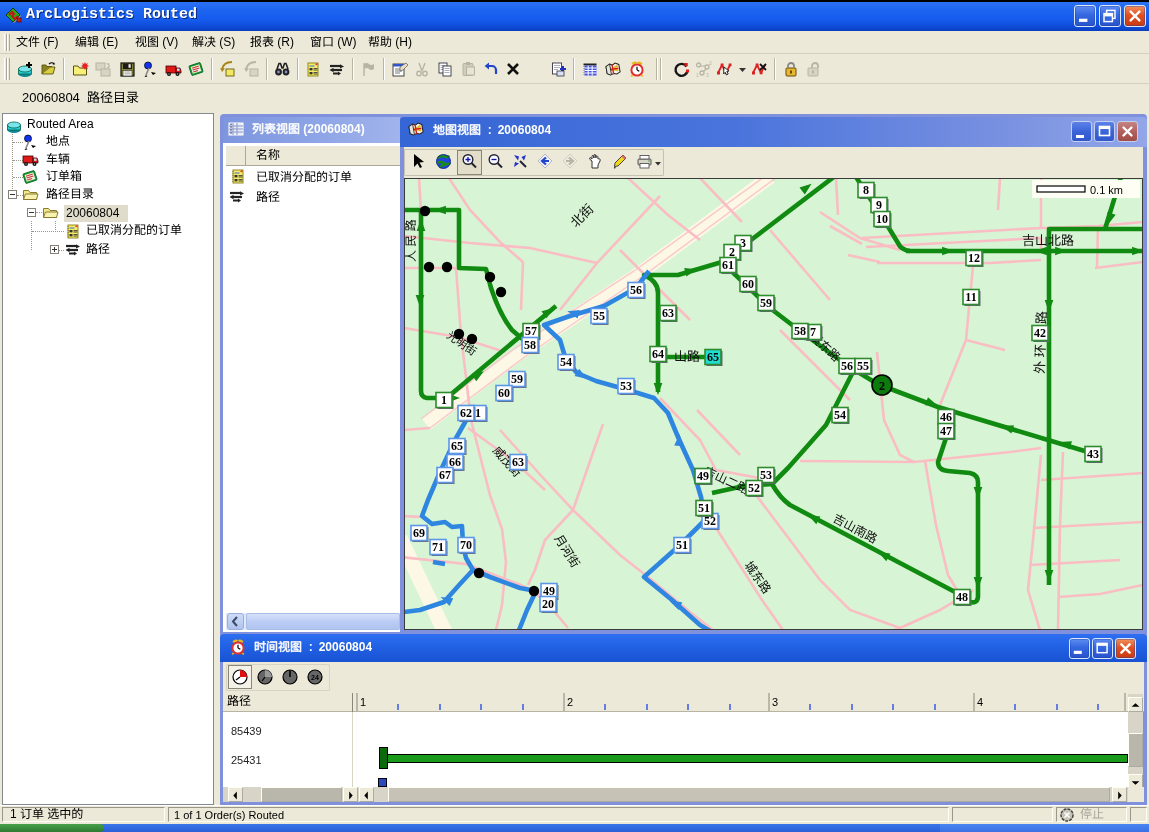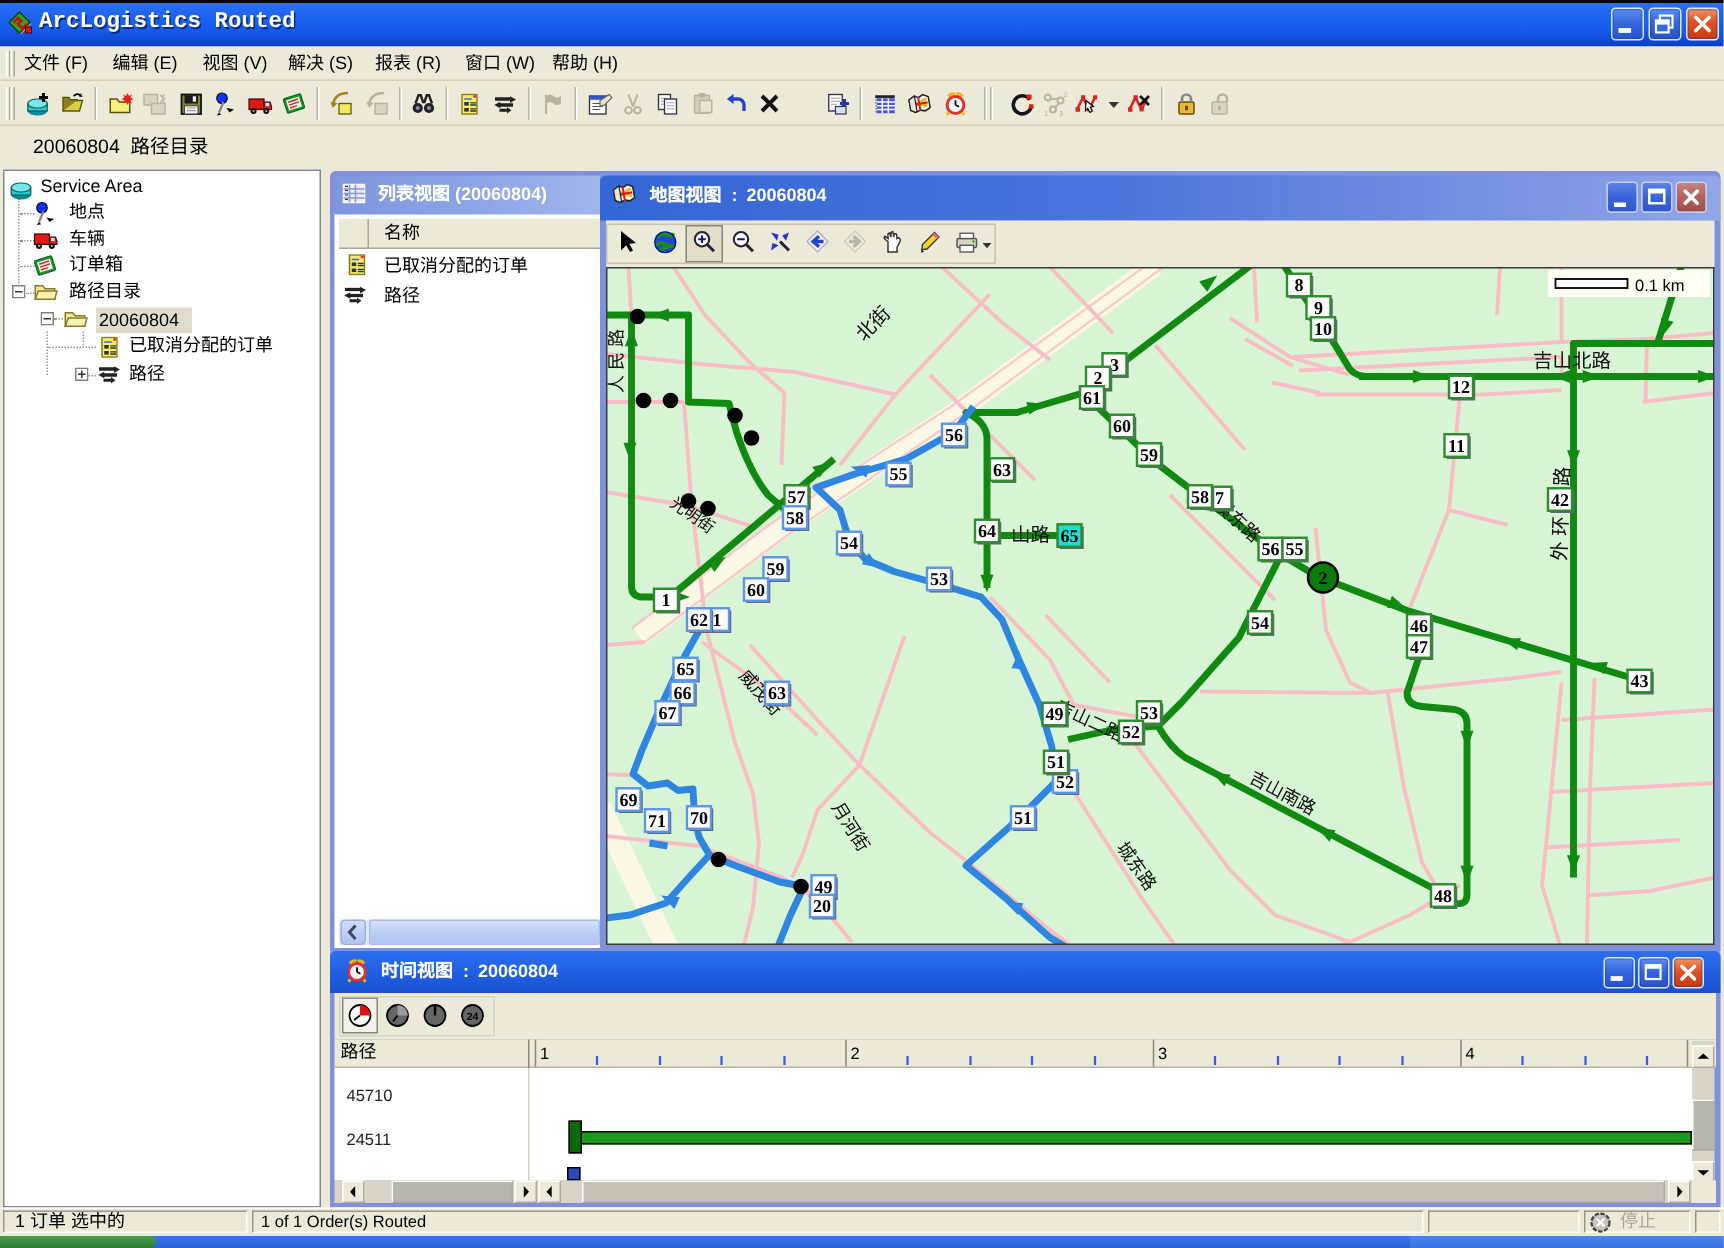--- a/index.html
+++ b/index.html
@@ -273,21 +273,21 @@
     </svg></div>
 <div class="ab " style="left:2px;top:113px;width:212px;height:692px;background:#fff;border:1px solid #808890;box-sizing:border-box"></div>
 <div class="ab " style="left:12px;top:131px;width:1px;height:64px;border-left:1px dotted #9a968a"></div>
 <div class="ab " style="left:31px;top:221px;width:1px;height:29px;border-left:1px dotted #9a968a"></div>
 <div class="ab " style="left:55px;top:221px;width:1px;height:11px;border-left:1px dotted #9a968a"></div>
 <svg class="ab" style="left:6px;top:117px;" width="18" height="18" viewBox="0 0 18 18">
     <ellipse cx="8" cy="13" rx="6.5" ry="3" fill="#0e8898"></ellipse>
     <rect x="1.5" y="8" width="13" height="5" fill="#2ec8d8" stroke="#064" stroke-width="0.8"></rect>
     <ellipse cx="8" cy="8" rx="6.5" ry="3" fill="#7ae4ee" stroke="#064" stroke-width="0.8"></ellipse>
   </svg>
-<div class="ab" style="left:27px;top:117px;font-size:12px">Service Area</div>
+<div class="ab" style="left:27px;top:117px;font-size:12px">Routed Area</div>
 <div class="ab " style="left:13px;top:142px;width:10px;height:1px;border-top:1px dotted #9a968a"></div>
 <svg class="ab" style="left:22px;top:134px;" width="18" height="18" viewBox="0 0 18 18">
     <circle cx="6" cy="4.5" r="3.5" fill="#1133ee" stroke="#000822" stroke-width="0.8"></circle>
     <path d="M7,7 L4,14" stroke="#888" stroke-width="1.6"></path>
     <path d="M4,14 l-1.5,2 3,-.5" fill="#000"></path>
     <path d="M9,11 l5,1 -3,2 z" fill="#000"></path>
   </svg>
 <div class="ab" style="left:46px;top:135px;"><svg class="" style="" width="24" height="14" viewBox="0 0 24 14">
       <use href="#g5730" transform="translate(0.0,10) scale(0.0480)" fill="#000"></use>
       <use href="#g70b9" transform="translate(12.0,10) scale(0.0480)" fill="#000"></use>
@@ -986,22 +986,22 @@
     <line x1="893" y1="11" x2="893" y2="17" stroke="#3a5ae0" stroke-width="1.5"></line>
     <line x1="935" y1="11" x2="935" y2="17" stroke="#3a5ae0" stroke-width="1.5"></line>
     <line x1="974" y1="0" x2="974" y2="18" stroke="#8a8678" stroke-width="1"></line>
     <text x="977" y="13" style="font-family:'Liberation Sans';font-size:11px">4</text>
     <line x1="1015" y1="11" x2="1015" y2="17" stroke="#3a5ae0" stroke-width="1.5"></line>
     <line x1="1057" y1="11" x2="1057" y2="17" stroke="#3a5ae0" stroke-width="1.5"></line>
     <line x1="1098" y1="11" x2="1098" y2="17" stroke="#3a5ae0" stroke-width="1.5"></line>
     <line x1="1125" y1="0" x2="1125" y2="18" stroke="#8a8678" stroke-width="1"></line>
   </svg>
 <div class="ab " style="left:223px;top:712px;width:905px;height:75px;background:#fff"></div>
-<div class="ab" style="left:231px;top:725px;font-size:11px;color:#222">45710</div>
-<div class="ab" style="left:231px;top:754px;font-size:11px;color:#222">24511</div>
+<div class="ab" style="left:231px;top:725px;font-size:11px;color:#222">85439</div>
+<div class="ab" style="left:231px;top:754px;font-size:11px;color:#222">25431</div>
 <div class="ab " style="left:352px;top:712px;width:1px;height:75px;background:#d8d4c4"></div>
 <div class="ab " style="left:387px;top:754px;width:741px;height:9px;background:#1a9a1a;border:1px solid #000;box-sizing:border-box"></div>
 <div class="ab " style="left:379px;top:747px;width:9px;height:22px;background:#0c6a0c;border:1px solid #000;box-sizing:border-box"></div>
 <div class="ab " style="left:378px;top:778px;width:9px;height:9px;background:#2a4ab8;border:1px solid #001;box-sizing:border-box"></div>
 <div class="ab " style="left:223px;top:787px;width:905px;height:15px;background:#d8d5c8"></div>
 <div class="ab " style="left:228px;top:787px;width:15px;height:15px;background:#ece9d8;border:1px outset #fffff4;box-sizing:border-box"><svg width="13" height="13" viewBox="0 0 15 15">
       <polygon points="9,3 5,7.5 9,12" fill="#000"></polygon>
     </svg></div>
 <div class="ab " style="left:343px;top:787px;width:15px;height:15px;background:#ece9d8;border:1px outset #fffff4;box-sizing:border-box"><svg width="13" height="13" viewBox="0 0 15 15">
       <polygon points="6,3 10,7.5 6,12" fill="#000"></polygon>

